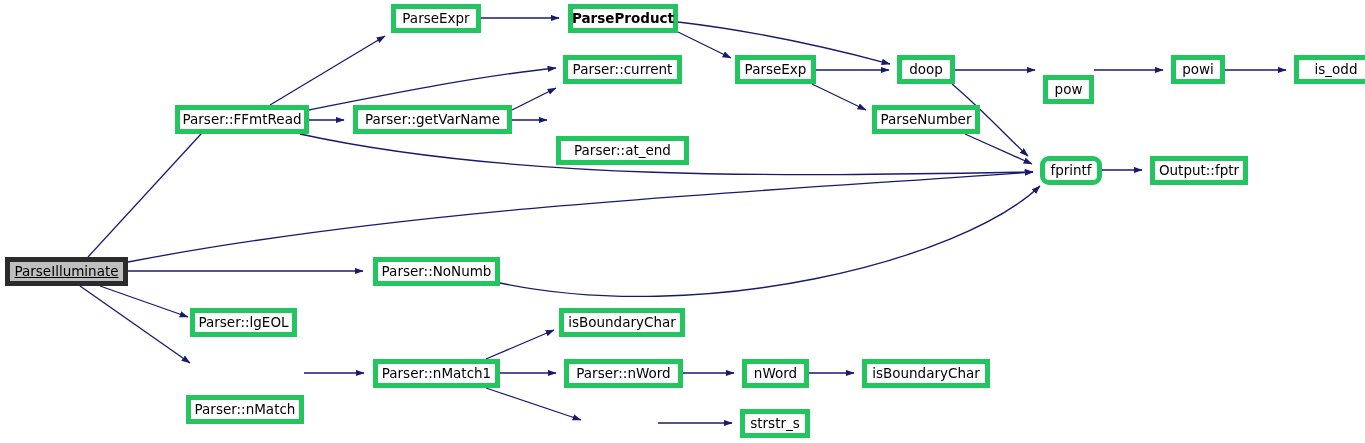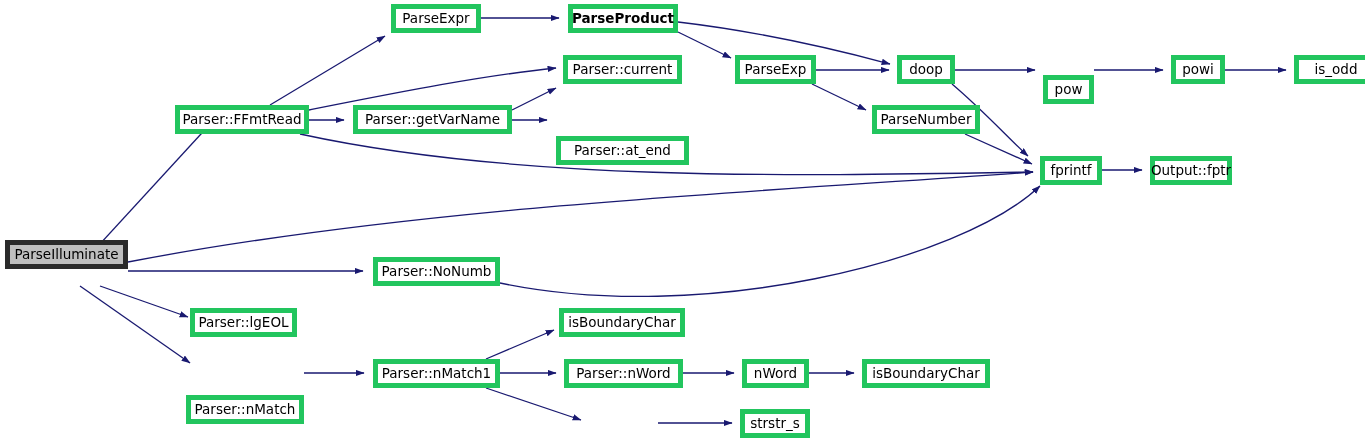--- a/index.html
+++ b/index.html
@@ -106,27 +106,27 @@
       </div>
       <div class="node" style="left: 353px; top: 105px; width: 159px; height: 29px;">
         <span class="node-label">Parser::getVarName</span>
       </div>
       <div class="node" style="left: 556px; top: 105px; width: 133px; height: 29px; margin-top: 31px;">
         <span class="node-label">Parser::at_end</span>
       </div>
       <div class="node" style="left: 872px; top: 105px; width: 108px; height: 29px;">
         <span class="node-label">ParseNumber</span>
       </div>
-      <div class="node" style="left: 1040px; top: 156px; width: 62px; height: 29px;">
+      <div class="node" style="left: 1040px; top: 156px; width: 62px; height: 29px; border-radius: 9px;">
         <span class="node-label">fprintf</span>
       </div>
-      <div class="node" style="left: 1150px; top: 156px; width: 82px; height: 29px;">
+      <div class="node" style="left: 1150px; top: 156px; width: 98px; height: 29px;">
         <span class="node-label">Output::fptr</span>
       </div>
-      <div class="node current" style="left: 5px; top: 240px; width: 123px; height: 29px;">
+      <div class="node current" style="left: 5px; top: 257px; width: 123px; height: 29px; text-decoration: underline;">
         <span class="node-label">ParseIlluminate</span>
       </div>
       <div class="node" style="left: 373px; top: 257px; width: 127px; height: 29px;">
         <span class="node-label">Parser::NoNumb</span>
       </div>
       <div class="node" style="left: 190px; top: 308px; width: 107px; height: 29px;">
         <span class="node-label">Parser::lgEOL</span>
       </div>
       <div class="node" style="left: 559px; top: 308px; width: 126px; height: 29px;">
         <span class="node-label">isBoundaryChar</span>

